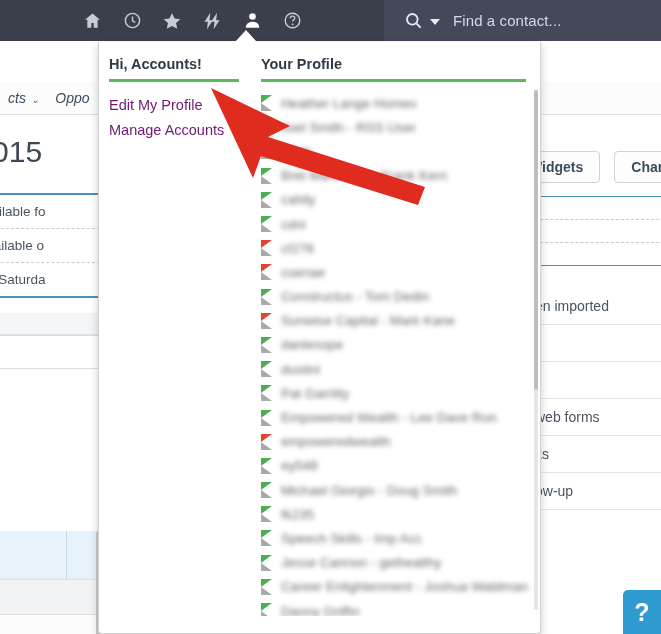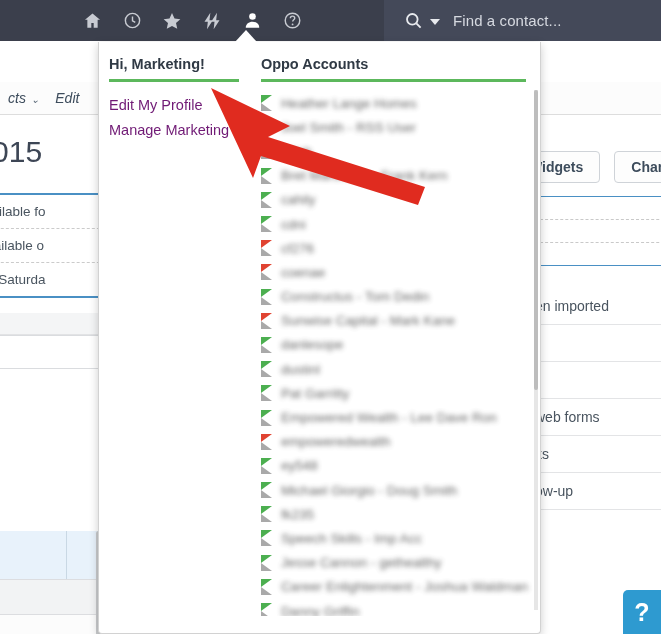--- a/index.html
+++ b/index.html
@@ -182,21 +182,21 @@
 
 <div id="app">
 
   <div class="page-bg">
 
     <div class="subnav">
       <div class="subnav-item">
         <span>cts</span><span class="chev">⌄</span>
       </div>
       <div class="subnav-item">
-        <span>Edit</span>
+        <span>Oppo</span>
       </div>
     </div>
 
     <div class="page-title">9, 2015</div>
 
     <div class="btn-row">
       <button class="btn">Widgets</button>
       <button class="btn">Change</button>
     </div>
 
@@ -298,29 +298,29 @@
       <span class="search-caret"></span>
       <span class="search-placeholder">Find a contact...</span>
     </div>
   </div>
 
   <div class="popup-notch"></div>
   <div class="popup">
     <div class="popup-inner">
 
       <div class="col-left">
-        <div class="col-head">Hi, Marketing!</div>
+        <div class="col-head">Hi, Accounts!</div>
         <div class="menu-list">
           <a class="menu-link">Edit My Profile</a>
-          <a class="menu-link">Manage Marketing</a>
+          <a class="menu-link">Manage Accounts</a>
         </div>
       </div>
 
       <div class="col-right">
-        <div class="col-head">Oppo Accounts</div>
+        <div class="col-head">Your Profile</div>
         <div class="accounts" id="accounts-list">
             <div class="acct">
               <span class="flag">
                 <span class="top"></span>
                 <span class="bot"></span>
               </span>
               <span class="acct-name">Heather Lange Homes</span>
             </div>
             <div class="acct">
               <span class="flag">

